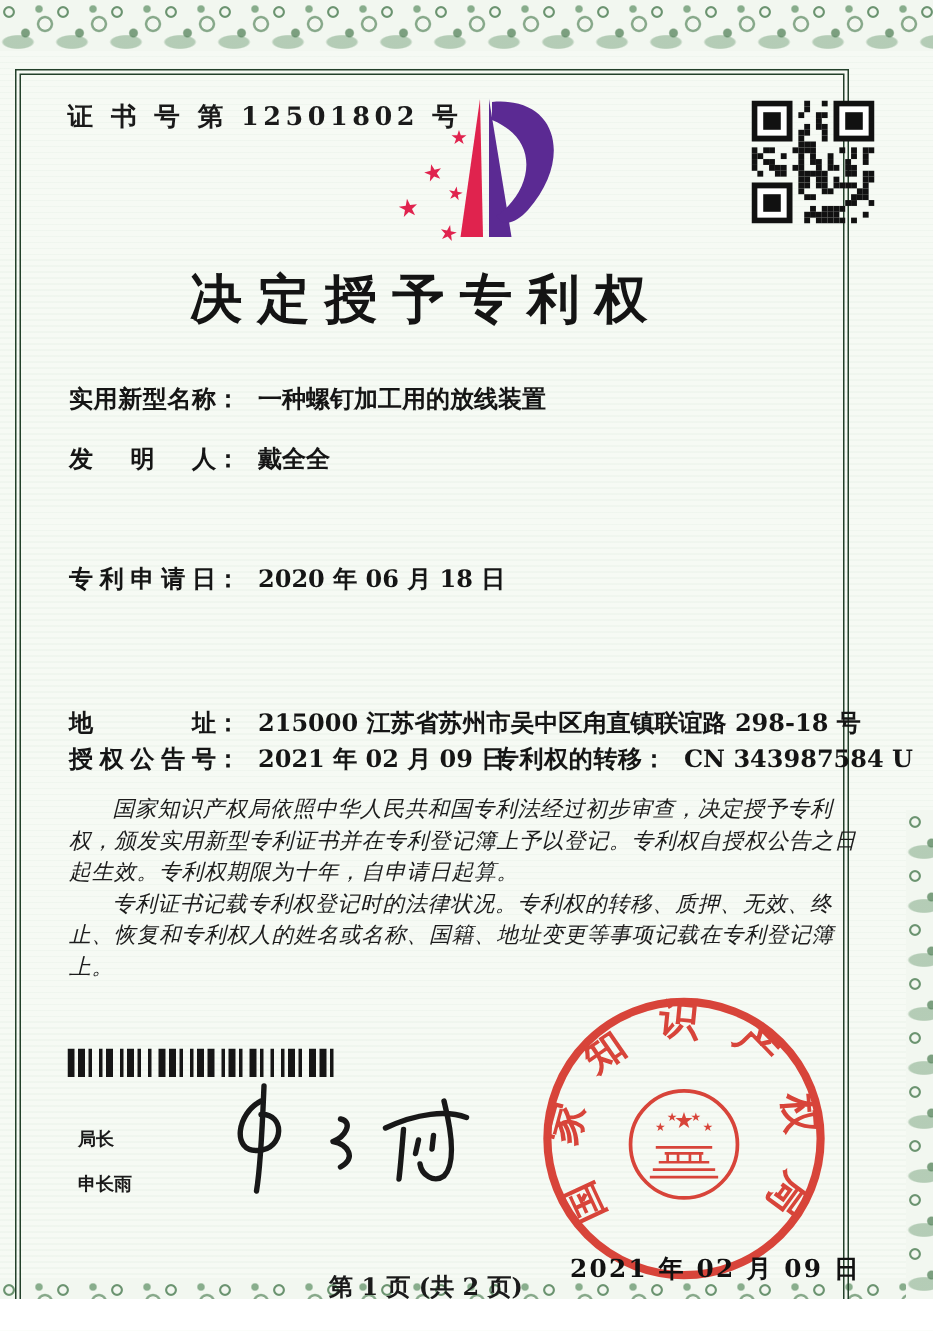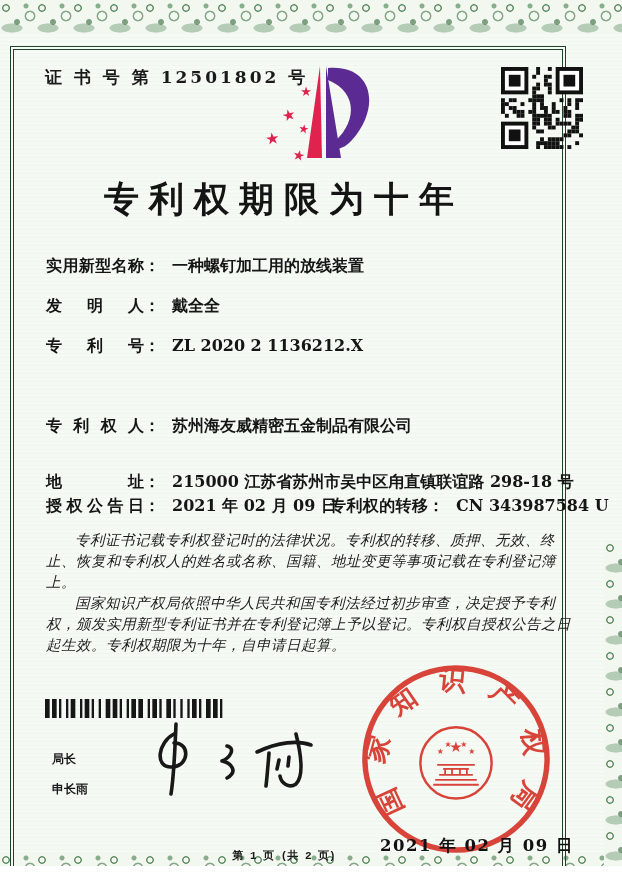--- a/index.html
+++ b/index.html
@@ -39,21 +39,21 @@
   .val{margin-left:12px;}
   .grant2{position:absolute;left:284px;top:0;}
   .paras{position:absolute;left:46px;top:530px;width:534px;}
   .paras p{margin:0;font-size:14.5px;line-height:21px;font-style:italic;font-weight:500;
     text-indent:2em;letter-spacing:.5px;color:#1c1c1c;}
   .barcode{position:absolute;left:45px;top:699px;}
   .signer{position:absolute;left:52px;top:744px;font-size:12px;font-weight:bold;line-height:30px;}
   .sig{position:absolute;left:130px;top:720px;}
   .seal{position:absolute;left:357px;top:660px;opacity:.93;}
   .seal-date{position:absolute;left:380px;top:835px;font-size:16.5px;font-weight:bold;letter-spacing:1.5px;color:#111;}
-  .footer{position:absolute;left:10px;top:848px;width:548px;text-align:center;font-size:11px;font-weight:bold;font-family:Liberation Mono, monospace;}
+  .footer{position:absolute;left:10px;top:848px;width:548px;text-align:center;font-size:16px;font-weight:bold;}
 </style>
 </head>
 <body>
 
 <div class="page">
 
   <div class="lace lace-top"></div>
   <div class="lace lace-bottom"></div>
   <div class="lace lace-right"></div>
   <div class="frame"></div>
@@ -193,47 +193,44 @@
       <rect x="3.9047619047619047" y="3.9047619047619047" width="19.523809523809522" height="19.523809523809522" fill="#fff"></rect>
       <rect x="7.809523809523809" y="7.809523809523809" width="11.714285714285714" height="11.714285714285714" fill="#111"></rect>
       <rect x="54.666666666666664" y="0" width="27.333333333333332" height="27.333333333333332" fill="#111"></rect>
       <rect x="58.57142857142857" y="3.9047619047619047" width="19.523809523809522" height="19.523809523809522" fill="#fff"></rect>
       <rect x="62.476190476190474" y="7.809523809523809" width="11.714285714285714" height="11.714285714285714" fill="#111"></rect>
       <rect x="0" y="54.666666666666664" width="27.333333333333332" height="27.333333333333332" fill="#111"></rect>
       <rect x="3.9047619047619047" y="58.57142857142857" width="19.523809523809522" height="19.523809523809522" fill="#fff"></rect>
       <rect x="7.809523809523809" y="62.476190476190474" width="11.714285714285714" height="11.714285714285714" fill="#111"></rect>
     </svg>
 
-  <div class="title">专利权期限为十年</div>
+  <div class="title">决定授予专利权</div>
 
   <div class="row" style="top:296px">
     <span class="lbl">发明人</span><span class="colon">：</span><span class="val">戴全全</span>
   </div>
   <div class="row" style="top:256px">
     <span class="lbl">实用新型名称</span><span class="colon">：</span><span class="val">一种螺钉加工用的放线装置</span>
   </div>
-  <div class="row" style="top:336px">
-    <span class="lbl">专利号</span><span class="colon">：</span><span class="val">ZL 2020 2 1136212.X</span>
-  </div>
-  <div class="row" style="top:416px">
-    <span class="lbl">专利权人</span><span class="colon">：</span><span class="val">苏州海友威精密五金制品有限公司</span>
+  <div class="row" style="top:376px">
+    <span class="lbl">专利申请日</span><span class="colon">：</span><span class="val">2020 年 06 月 18 日</span>
   </div>
   <div class="row" style="top:472px">
     <span class="lbl">地址</span><span class="colon">：</span><span class="val">215000 江苏省苏州市吴中区甪直镇联谊路 298-18 号</span>
   </div>
   <div class="row" style="top:496px">
-    <span class="lbl">授权公告日</span><span class="colon">：</span><span class="val">2021 年 02 月 09 日</span>
+    <span class="lbl">授权公告号</span><span class="colon">：</span><span class="val">2021 年 02 月 09 日</span>
     <span class="grant2">
       <span class="lbl">专利权的转移</span><span class="colon">：</span><span class="val">CN 343987584 U</span>
     </span>
   </div>
 
   <div class="paras">
+    <p>国家知识产权局依照中华人民共和国专利法经过初步审查，决定授予专利权，颁发实用新型专利证书并在专利登记簿上予以登记。专利权自授权公告之日起生效。专利权期限为十年，自申请日起算。</p>
     <p>专利证书记载专利权登记时的法律状况。专利权的转移、质押、无效、终止、恢复和专利权人的姓名或名称、国籍、地址变更等事项记载在专利登记簿上。</p>
-    <p>国家知识产权局依照中华人民共和国专利法经过初步审查，决定授予专利权，颁发实用新型专利证书并在专利登记簿上予以登记。专利权自授权公告之日起生效。专利权期限为十年，自申请日起算。</p>
   </div>
 
   <svg class="barcode" id="barcode" width="182" height="19" viewBox="0 0 182 19">
       <rect x="0" y="0" width="4.666666666666667" height="19" fill="#161616"></rect>
       <rect x="7" y="0" width="4.666666666666667" height="19" fill="#161616"></rect>
       <rect x="14.000000000000002" y="0" width="2.3333333333333335" height="19" fill="#161616"></rect>
       <rect x="21.000000000000004" y="0" width="2.3333333333333335" height="19" fill="#161616"></rect>
       <rect x="25.666666666666668" y="0" width="4.666666666666667" height="19" fill="#161616"></rect>
       <rect x="35" y="0" width="2.3333333333333335" height="19" fill="#161616"></rect>
       <rect x="39.66666666666667" y="0" width="4.666666666666667" height="19" fill="#161616"></rect>

